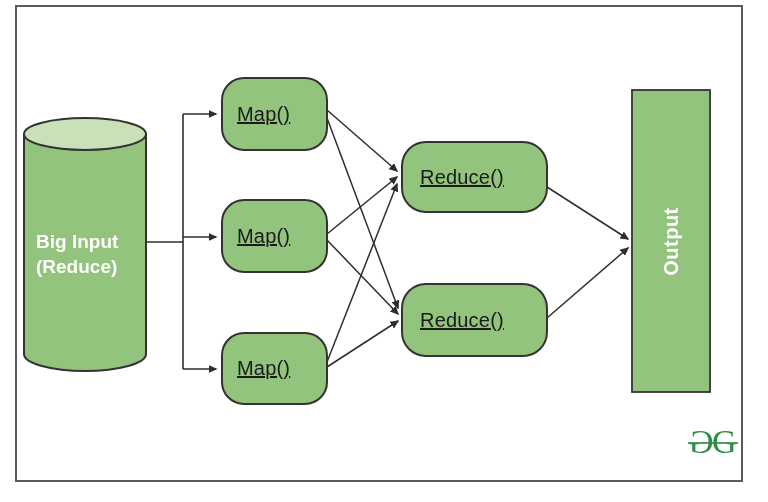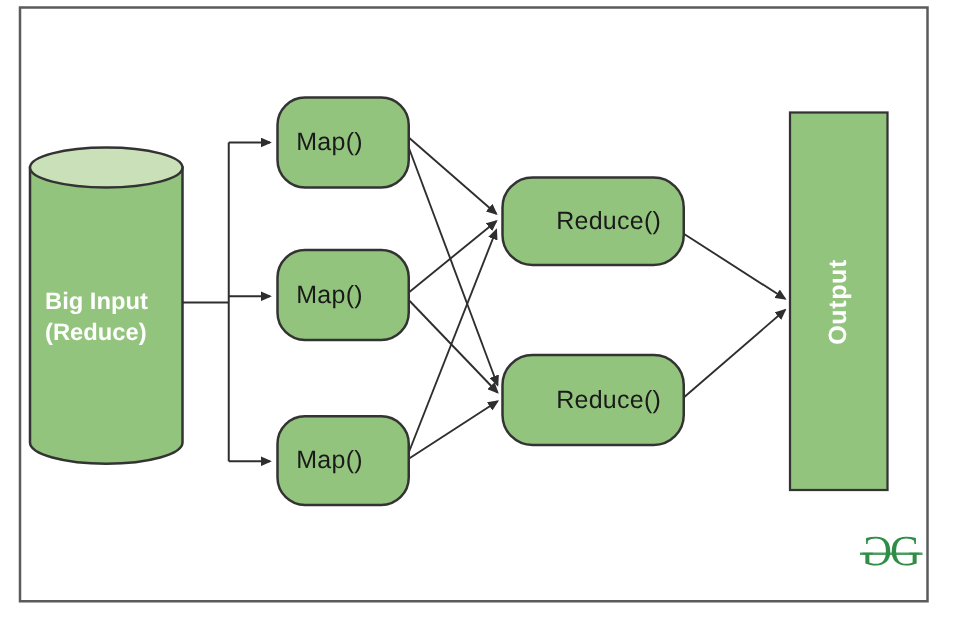--- a/index.html
+++ b/index.html
@@ -11,26 +11,27 @@
     font-family:"Liberation Sans", sans-serif;
   }
   .stage svg{position:absolute;left:0;top:0;}
   .label-layer{position:absolute;left:0;top:0;width:768px;height:502px;pointer-events:none;}
   .node-label{
     position:absolute;
     display:flex;align-items:center;
     color:#1a1a1a;
     font-size:20px;
     letter-spacing:0.2px;
+    text-decoration:underline;
   }
   .map-label{left:222px;width:105px;padding-left:15px;box-sizing:border-box;}
   .map-label.m1{top:78px;height:72px;}
   .map-label.m2{top:200px;height:72px;}
   .map-label.m3{top:333px;height:71px;}
-  .reduce-label{left:402px;width:145px;padding-left:18px;box-sizing:border-box;margin-left:25px;}
+  .reduce-label{left:402px;width:145px;padding-left:18px;box-sizing:border-box;}
   .reduce-label.r1{top:142px;height:70px;}
   .reduce-label.r2{top:284px;height:72px;}
   .input-label{
     position:absolute;left:36px;top:229px;width:110px;
     color:#ffffff;font-weight:bold;font-size:19px;line-height:25px;
   }
   .output-label-wrap{
     position:absolute;left:632px;top:90px;width:78px;height:302px;
     display:flex;align-items:center;justify-content:center;
   }

